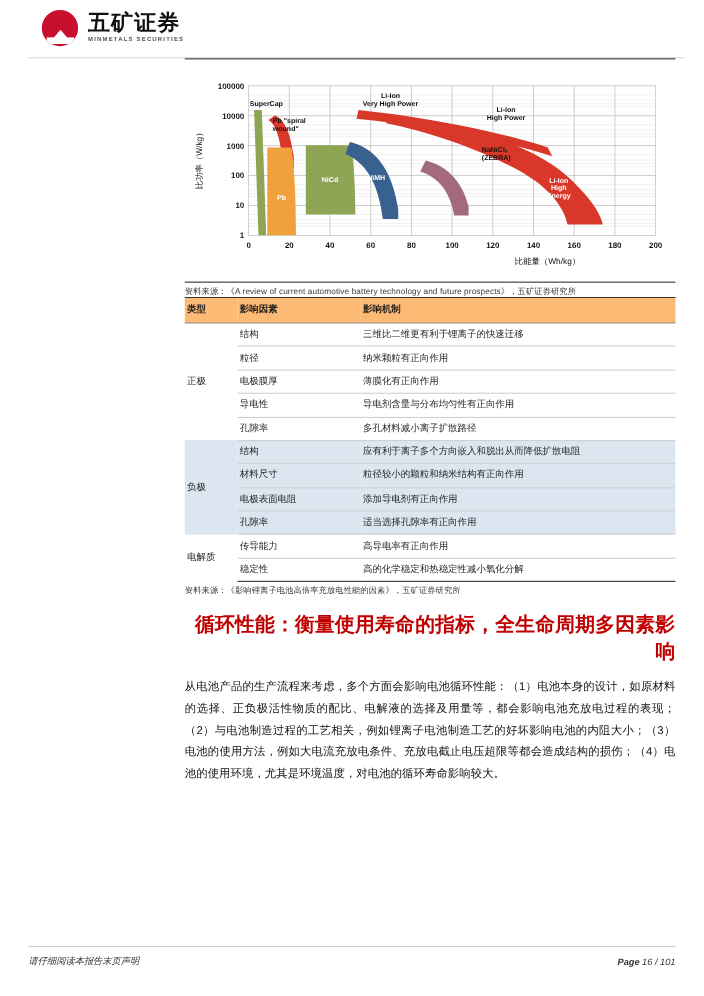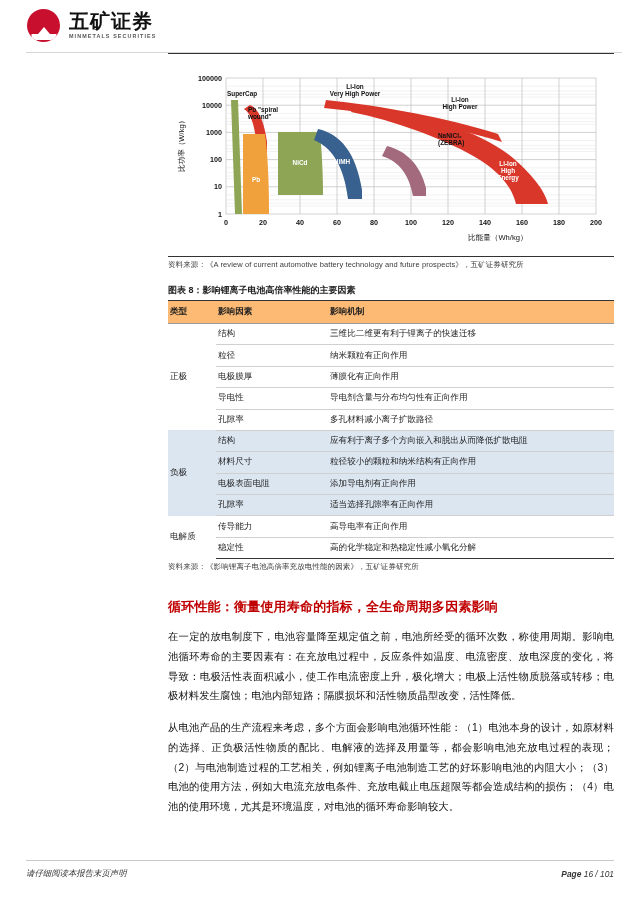--- a/index.html
+++ b/index.html
@@ -12,21 +12,21 @@
     color: #1a1a1a;
     position: relative;
     overflow: hidden;
   }
 
   
   .page-header {
     display: flex;
     align-items: flex-start;
     justify-content: space-between;
-    padding: 9px 18px 0 27px;
+    padding: 9px 18px 0 38px;
     height: 48px;
     flex-direction: column;
   }
   .brand { display: flex; align-items: center; gap: 9px; }
   .brand-mark {
     width: 33px; height: 33px;
     border-radius: 50%;
     background: #c8102e;
     position: relative;
     overflow: hidden;
@@ -125,24 +125,25 @@
     border-bottom: 1px solid transparent;
     vertical-align: middle;
   }
   table.factors .c2 { width: 112px; }
   table.factors tr.last-row td { border-bottom: 1.6px solid #333; }
   .tbl-head-rule { border-top: 1.6px solid #333; }
 
   
   h2.section-head {
     color: #c00000;
-    font-size: 13px;
-    font-weight: bold;
-    margin: 26px 0 11px 0;
+    font-size: 18px;
+    font-weight: bold;
+    margin: 14px 0 11px 0;
     letter-spacing: .2px;
+    text-align: right;
   }
   p.body-par {
     font-size: 10.3px;
     line-height: 1.92;
     margin: 0 0 12px 0;
     text-align: justify;
     color: #111;
     letter-spacing: .1px;
   }
 
@@ -297,21 +298,20 @@
         <text x="340" y="94" text-anchor="middle">Li-Ion</text>
         <text x="340" y="101" text-anchor="middle">High</text>
         <text x="340" y="108" text-anchor="middle">Energy</text>
       </g>
     </svg>
   </div>
 
   <div class="src-rule"></div>
   <div class="source-line">资料来源：《A review of current automotive battery technology and future prospects》，五矿证券研究所</div>
 
-  <div class="fig-caption">图表 8：影响锂离子电池高倍率性能的主要因素</div>
   <div class="tbl-head-rule"></div>
 
   <table class="factors">
     <thead>
       <tr>
         <th class="c1">类型</th>
         <th class="c2">影响因素</th>
         <th class="c3">影响机制</th>
       </tr>
     </thead>
@@ -365,21 +365,20 @@
       <tr class="last-row">
         <td>稳定性</td>
         <td>高的化学稳定和热稳定性减小氧化分解</td>
       </tr>
     </tbody>
   </table>
 
   <div class="source-line">资料来源：《影响锂离子电池高倍率充放电性能的因素》，五矿证券研究所</div>
 
   <h2 class="section-head">循环性能：衡量使用寿命的指标，全生命周期多因素影响</h2>
-  <p class="body-par">在一定的放电制度下，电池容量降至规定值之前，电池所经受的循环次数，称使用周期。影响电池循环寿命的主要因素有：在充放电过程中，反应条件如温度、电流密度、放电深度的变化，将导致：电极活性表面积减小，使工作电流密度上升，极化增大；电极上活性物质脱落或转移；电极材料发生腐蚀；电池内部短路；隔膜损坏和活性物质晶型改变，活性降低。</p>
   <p class="body-par">从电池产品的生产流程来考虑，多个方面会影响电池循环性能：（1）电池本身的设计，如原材料的选择、正负极活性物质的配比、电解液的选择及用量等，都会影响电池充放电过程的表现；（2）与电池制造过程的工艺相关，例如锂离子电池制造工艺的好坏影响电池的内阻大小；（3）电池的使用方法，例如大电流充放电条件、充放电截止电压超限等都会造成结构的损伤；（4）电池的使用环境，尤其是环境温度，对电池的循环寿命影响较大。</p>
 </div>
 
 <div class="page-footer">
   <div class="footer-rule"></div>
   <div class="footer-row">
     <div>请仔细阅读本报告末页声明</div>
     <div class="footer-page">
       <span>Page</span>
       <span class="pgnum">16 / 101</span>

